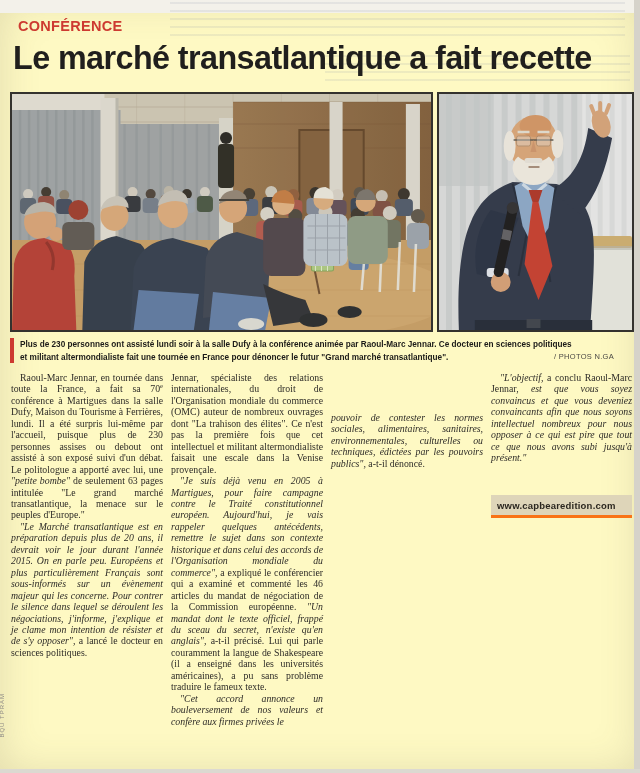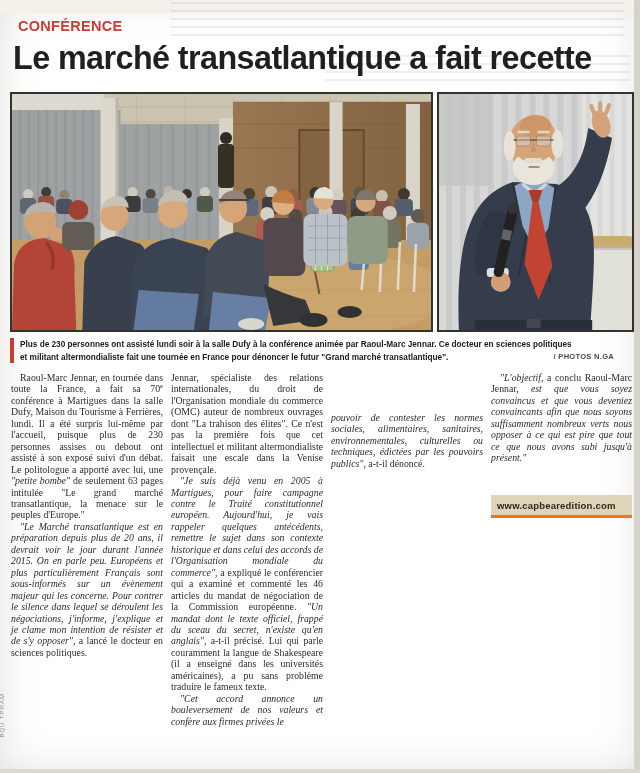--- a/index.html
+++ b/index.html
@@ -1,37 +1,37 @@
 <!DOCTYPE html>
 <html lang="fr"><head>
 <meta charset="utf-8">
 <style>
   html,body{margin:0;padding:0;background:#c9c6bf;}
-  .page{position:relative;width:640px;height:773px;background:#ffffff;overflow:hidden;
+  .page{position:relative;width:640px;height:773px;background:#fef9c3;overflow:hidden;
         font-family:"Liberation Sans",sans-serif;box-shadow:inset 0 0 40px rgba(90,85,70,.18);}
   .scan-top{position:absolute;top:0;left:0;width:100%;height:13px;background:#f3f1ea;}
   .scan-right{position:absolute;top:0;right:0;width:6px;height:100%;background:#d6d3ca;}
   .scan-bottom{position:absolute;bottom:0;left:0;width:100%;height:4px;background:#dcd9d1;}
   .bleed{position:absolute;background:repeating-linear-gradient(180deg,rgba(125,135,160,.13) 0 2px,transparent 2px 8px);}
   .b1{left:170px;top:2px;width:455px;height:36px;}
   .b2{left:325px;top:55px;width:305px;height:30px;}
 
   .kicker{position:absolute;left:18px;top:18px;font-size:14.5px;font-weight:bold;color:#cd3a31;letter-spacing:.3px;}
   .headline{position:absolute;left:13px;top:38px;margin:0;font-size:34px;font-weight:bold;color:#201f1d;
             letter-spacing:-.6px;white-space:nowrap;transform:scaleX(.95);transform-origin:left top;}
 
   figure{margin:0;position:absolute;border:2px solid #34322e;background:#efece5;box-sizing:border-box;}
   .photo-audience{left:10px;top:92px;width:423px;height:240px;}
   .photo-speaker{left:437px;top:92px;width:197px;height:240px;}
   figure svg{display:block;width:100%;height:100%;}
 
   .caption-bar{position:absolute;left:10px;top:338px;width:4px;height:25px;background:#cd3a31;}
   .caption{position:absolute;left:20px;top:337px;font-weight:bold;font-size:9.5px;line-height:13px;color:#1b1a18;
            transform:scaleX(.865);transform-origin:left top;white-space:nowrap;}
-  .caption-credit{position:absolute;right:26px;top:352px;font-size:7.5px;color:#4a4844;letter-spacing:.3px;font-weight:bold;}
+  .caption-credit{position:absolute;right:26px;top:352px;font-size:7.5px;color:#4a4844;letter-spacing:.3px;}
 
   .col{position:absolute;top:372px;width:152px;font-family:"Liberation Serif",serif;font-size:9.8px;
        line-height:11.45px;color:#2d2b27;text-align:justify;hyphens:auto;-webkit-hyphens:auto;}
   .col p{margin:0;padding:0;}
   .col p.ind{text-indent:9px;}
   .it{font-style:italic;}
   sup{font-size:6.5px;line-height:0;}
   #col1{left:11px;}#col2{left:171px;}#col3{left:331px;margin-top:40px;}#col4{left:491px;width:141px;}
 
   .webbox{margin-top:9px;background:#ded5b9;border-bottom:3px solid #f97316;padding:5px 6px 4px;
@@ -255,18 +255,18 @@
     </div>
   <div class="col" id="col2">
       <p><span>Jennar, spécialiste des relations internationales, du droit de l'Organisation mondiale du commerce (OMC) auteur de nombreux ouvrages dont "La trahison des élites". Ce n'est pas la première fois que cet intellectuel et militant altermondialiste faisait une escale dans la Venise provençale.</span></p>
       <p class="ind"><span class="it">"Je suis déjà venu en 2005 à Martigues, pour faire campagne contre le Traité constitutionnel européen. Aujourd'hui, je vais rappeler quelques antécédents, remettre le sujet dans son contexte historique et dans celui des accords de l'Organisation mondiale du commerce",</span><span> a expliqué le conférencier qui a examiné et commenté les 46 articles du mandat de négociation de la Commission européenne. </span><span class="it">"Un mandat dont le texte officiel, frappé du sceau du secret, n'existe qu'en anglais",</span><span> a-t-il précisé. Lui qui parle couramment la langue de Shakespeare (il a enseigné dans les universités américaines), a pu sans problème traduire le fameux texte.</span></p>
       <p class="ind"><span class="it">"Cet accord annonce un bouleversement de nos valeurs et confère aux firmes privées le</span></p>
     </div>
   <div class="col" id="col3">
       <p><span class="it">pouvoir de contester les normes sociales, alimentaires, sanitaires, environnementales, culturelles ou techniques, édictées par les pouvoirs publics",</span><span> a-t-il dénoncé.</span></p>
     </div>
   <div class="col" id="col4">
-  <p class="ind"><span class="it">"L'objectif, </span><span>a conclu Raoul-Marc Jennar, </span><span class="it">est que vous soyez convaincus et que vous deveniez convaincants afin que nous soyons suffisamment nombreux verts nous opposer à ce qui est pire que tout ce que nous avons subi jusqu'à présent."</span></p>
+  <p class="ind"><span class="it">"L'objectif, </span><span>a conclu Raoul-Marc Jennar, </span><span class="it">est que vous soyez convaincus et que vous deveniez convaincants afin que nous soyons intellectuel nombreux pour nous opposer à ce qui est pire que tout ce que nous avons subi jusqu'à présent."</span></p>
     </div>
   <div class="webbox" style="position:absolute;left:491px;top:486px;width:129px;">www.capbearedition.com</div>
 
   <div class="edge-code">BQU TPRAM</div>
 </div>
 
 </body></html>

